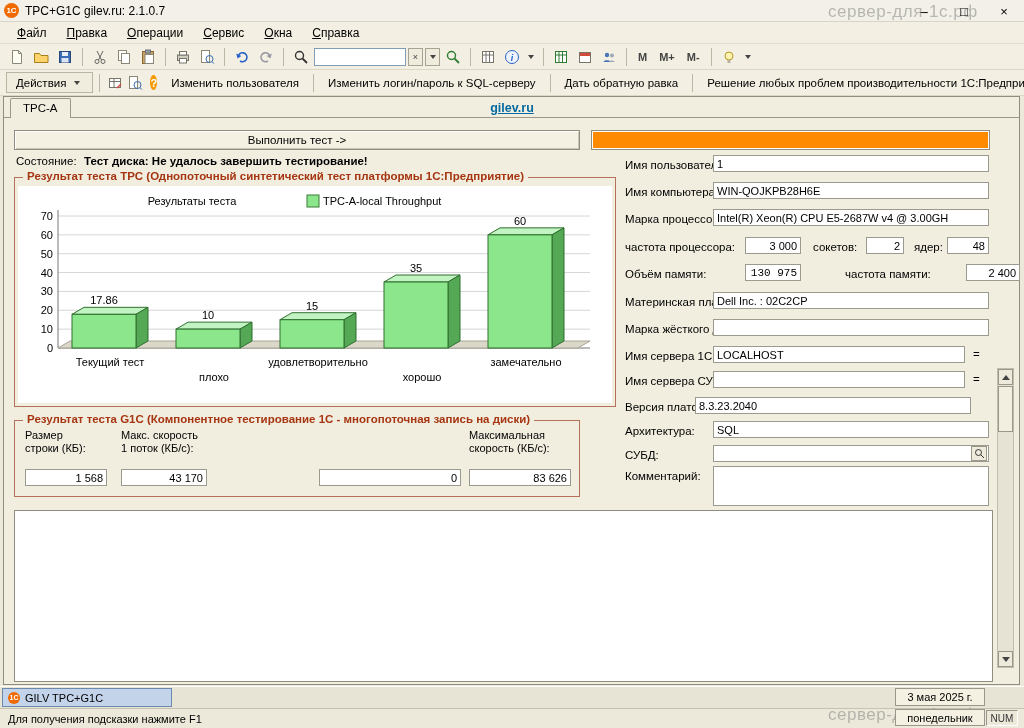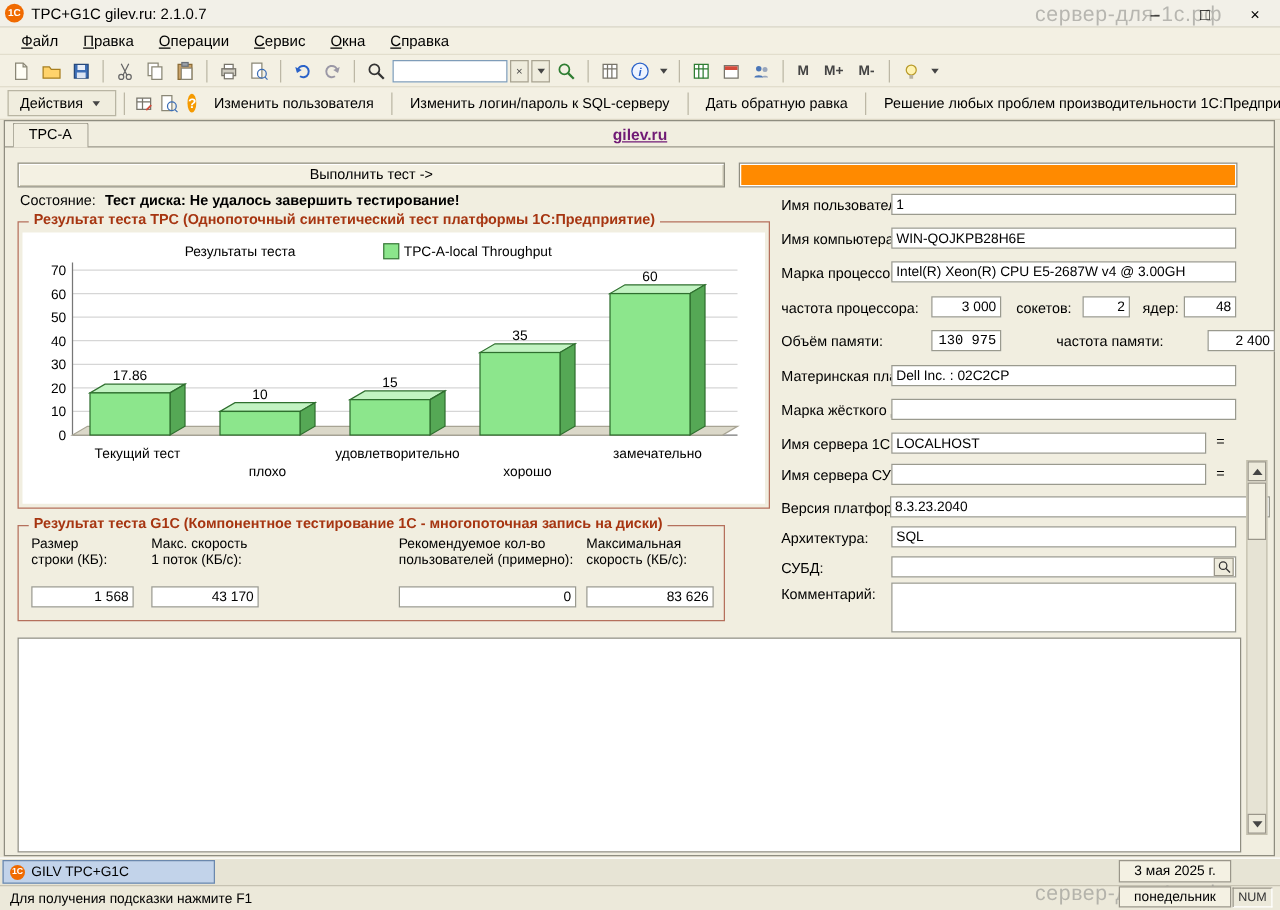--- a/index.html
+++ b/index.html
@@ -16,21 +16,21 @@
   .combo input{width:92px;height:18px;border:1px solid #7f9db9;font-size:11px;padding:0 3px;font-family:inherit;}
   .mini{width:15px;height:18px;border:1px solid #a8a391;background:#efecdd;display:inline-flex;align-items:center;justify-content:center;font-size:9px;color:#444;}
   .caret{width:0;height:0;border-left:3px solid transparent;border-right:3px solid transparent;border-top:4px solid #444;display:inline-block;margin:0 3px;}
   .mem{font-size:11px;font-weight:bold;color:#444;padding:2px 5px;}
   .actions-btn{display:flex;align-items:center;gap:5px;padding:3px 9px;border:1px solid #b9b5a3;background:#f0edde;font-size:11.5px;height:21px;}
   .link-btn{font-size:11.5px;padding:3px 8px;white-space:nowrap;}
   .help-circle{width:15px;height:15px;border-radius:50%;background:#f59a00;color:#fff;font-weight:bold;font-size:11px;display:flex;align-items:center;justify-content:center;margin:0 4px;}
   .mainframe{position:absolute;left:3px;top:96px;width:1017px;height:589px;border:1px solid #8f8d80;background:#f1eee0;}
   .tabline{position:absolute;left:4px;top:117px;width:1015px;border-top:1px solid #9b988a;z-index:2;}
   .tab{position:absolute;left:10px;top:98px;height:20px;padding:3px 12px;background:#f1eee0;border:1px solid #9b988a;border-bottom:none;border-radius:2px 2px 0 0;z-index:3;font-size:11.5px;}
-  .sitelink{position:absolute;left:0;top:101px;width:1024px;text-align:center;color:#701a75;font-weight:bold;text-decoration:underline;font-size:12.5px;z-index:3;}
+  .sitelink{position:absolute;left:0;top:101px;width:1024px;text-align:center;color:#0369a1;font-weight:bold;text-decoration:underline;font-size:12.5px;z-index:3;}
   .btn-run{position:absolute;left:14px;top:130px;width:566px;height:20px;background:#f4f1e3;border:1px solid #8f8d80;box-shadow:inset 1px 1px 0 #ffffff,inset -1px -1px 0 #c9c5b2;font-size:11.5px;display:flex;align-items:center;justify-content:center;}
   .progress{position:absolute;left:591px;top:130px;width:399px;height:20px;border:1px solid #8f8d80;background:#fff;}
   .progress .fill{position:absolute;left:1px;top:1px;bottom:1px;width:calc(100% - 2px);background:#ff8a00;}
   .progress .ptext{position:absolute;left:0;top:2px;width:100%;text-align:center;font-size:11.5px;z-index:2;}
   .lbl{position:absolute;font-size:11.5px;white-space:nowrap;}
   .bold{font-weight:bold;}
   .inp{position:absolute;height:17px;border:1px solid #9a9a8e;background:#fff;font-size:11px;padding:0 3px;font-family:inherit;}
   .inp.num{text-align:right;}
   .group{position:absolute;border:1px solid #b5705c;}
   .gtitle{position:absolute;left:8px;top:-8px;background:#f1eee0;padding:0 4px;color:#a63511;font-weight:bold;font-size:11.5px;white-space:nowrap;}
@@ -308,24 +308,20 @@
 <div class="group" style="left:14px;top:420px;width:566px;height:77px;">
   <span class="gtitle">Результат теста G1C (Компонентное тестирование 1С - многопоточная запись на диски)</span>
   <div class="g1c-lbl" style="left:10px;top:8px;">
     <div>Размер</div>
     <div>строки (КБ):</div>
   </div>
   <div class="g1c-lbl" style="left:106px;top:8px;">
     <div>Макс. скорость</div>
     <div>1 поток (КБ/с):</div>
   </div>
-  <div class="g1c-lbl" style="left:304px;top:8px;">
-    <div>Рекомендуемое кол-во</div>
-    <div>пользователей (примерно):</div>
-  </div>
   <div class="g1c-lbl" style="left:454px;top:8px;">
     <div>Максимальная</div>
     <div>скорость (КБ/с):</div>
   </div>
   <input class="inp num" style="left: 10px; top: 48px; width: 82px;" value="1 568">
   <input class="inp num" style="left: 106px; top: 48px; width: 86px;" value="43 170">
   <input class="inp num" style="left: 304px; top: 48px; width: 142px;" value="0">
   <input class="inp num" style="left: 454px; top: 48px; width: 102px;" value="83 626">
 </div>
 
@@ -358,21 +354,21 @@
 
 <div class="lbl" style="left:625px;top:350px;">Имя сервера 1С:</div>
 <input class="inp" style="left: 713px; top: 346px; width: 252px;" value="LOCALHOST">
 <div class="lbl" style="left:973px;top:348px;">=</div>
 
 <div class="lbl" style="left:625px;top:375px;">Имя сервера СУБД:</div>
 <input class="inp" style="left: 713px; top: 371px; width: 252px;" value="">
 <div class="lbl" style="left:973px;top:373px;">=</div>
 
 <div class="lbl" style="left:625px;top:401px;">Версия платформы:</div>
-<input class="inp" style="left: 712px; top: 397px; width: 304px;" value="8.3.23.2040">
+<input class="inp" style="left: 695px; top: 397px; width: 276px;" value="8.3.23.2040">
 
 <div class="lbl" style="left:625px;top:425px;">Архитектура:</div>
 <input class="inp" style="left: 713px; top: 421px; width: 276px;" value="SQL">
 
 <div class="lbl" style="left:625px;top:449px;">СУБД:</div>
 <input class="inp" style="left: 713px; top: 445px; width: 276px;" value="">
 <span style="position:absolute;left:971px;top:446px;width:16px;height:15px;border:1px solid #9a968a;background:#eeebdc;display:flex;align-items:center;justify-content:center;z-index:2;">
     <svg width="11" height="11">
       <circle cx="4.5" cy="4.5" r="3" fill="none" stroke="#333"></circle>
       <line x1="6.8" y1="6.8" x2="10" y2="10" stroke="#333"></line>

